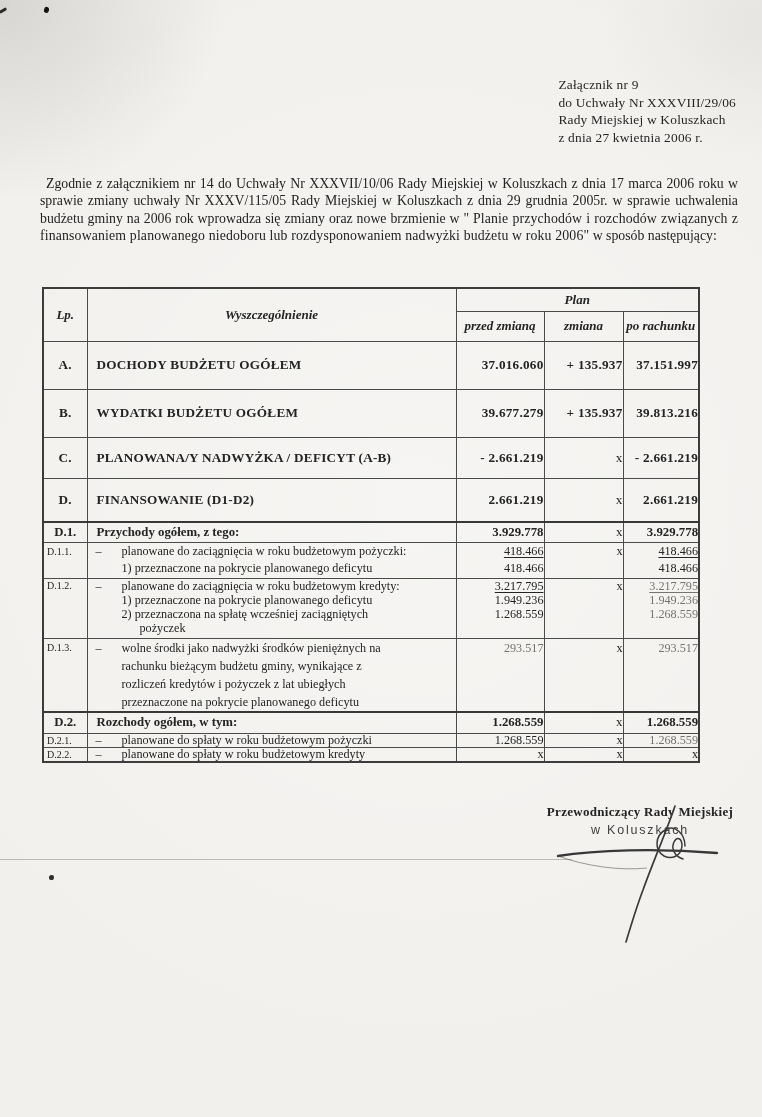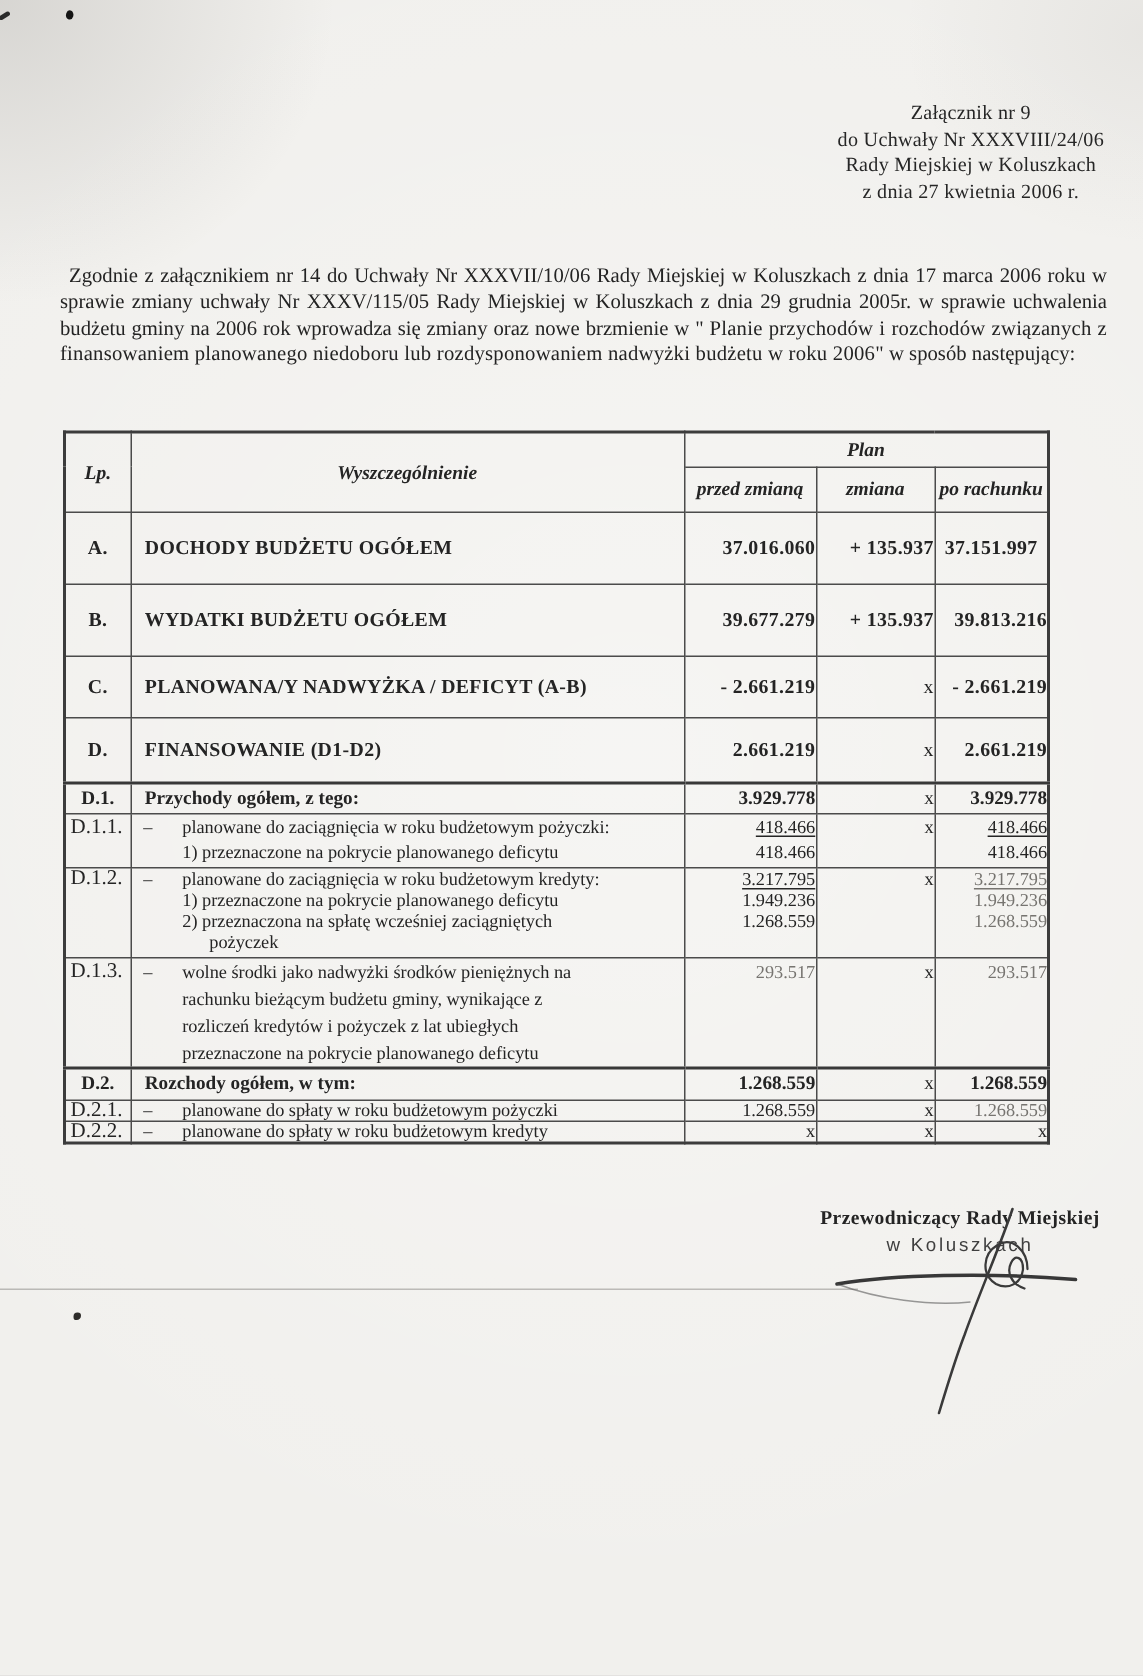--- a/index.html
+++ b/index.html
@@ -7,21 +7,21 @@
   .page{
     position:relative;width:762px;height:1117px;overflow:hidden;
     font-family:"Liberation Serif","DejaVu Serif",serif;color:#222;
     background:
       radial-gradient(42% 26% at 0% 0%, rgba(80,76,70,0.16), transparent 70%),
       radial-gradient(30% 18% at 100% 2%, rgba(110,105,100,0.08), transparent 70%),
       radial-gradient(120% 80% at 55% 45%, rgba(255,255,255,0.35), transparent 65%),
       #f1f0ed;
   }
   
-  .att-header{position:absolute;top:66px;right:26px;text-align:center;
+  .att-header{position:absolute;top:76px;right:26px;text-align:left;
     font-size:13.4px;line-height:17.6px;color:#262626;letter-spacing:.2px;}
   
   .intro{position:absolute;left:40px;top:161px;width:698px;text-align:justify;
     font-size:13.8px;line-height:17.4px;color:#232323;text-indent:6px;}
   .intro b{font-weight:normal;letter-spacing:.15px;}
   
   table.budget{position:absolute;left:42px;top:287px;width:656px;
     border-collapse:collapse;table-layout:fixed;border:2px solid #3c3c3c;
     font-size:12.4px;color:#242424;}
   table.budget th,table.budget td{border:1px solid #4b4b4b;padding:0;overflow:hidden;}
@@ -30,21 +30,21 @@
   tr.hdr-top{height:23px;} tr.hdr-sub{height:30px;}
   td{vertical-align:top;}
   tr.thick-top td{border-top:2.4px solid #383838;}
   .cell-lp{text-align:center;}
   .row-major td{vertical-align:middle;}
   .row-major .cell-lp,.row-major .cell-label,.row-major .cell-val{
     font-weight:bold;font-size:13.2px;letter-spacing:.25px;}
   .row-group .cell-lp,.row-group .cell-label,.row-group .cell-val{
     font-weight:bold;font-size:12.8px;}
   .row-sub{font-size:12.2px;}
-  .row-sub .cell-lp{font-size:14px;text-align:left;padding-left:3px;}
+  .row-sub .cell-lp{font-size:10px;text-align:left;padding-left:3px;}
   .cell-label{white-space:nowrap;}
   .cell-label .lbl-line{position:relative;padding-left:34px;}
   .row-major .cell-label .lbl-line,.row-group .cell-label .lbl-line{padding-left:9px;}
   .lbl-line .dash{position:absolute;left:8px;}
   .lbl-line.lbl-wrap{padding-left:52px;}
   .cell-val{text-align:right;padding-right:7px;}
   .val-line.underl{text-decoration:underline;text-underline-offset:2px;}
   .val-line.light{color:#767470;}
   .val-line.val-x{font-weight:normal;}
   
@@ -71,21 +71,21 @@
 
 <div class="page">
 
   <div class="mark-corner"></div>
   <div class="dot-a"></div>
   <div class="dot-b"></div>
   <div class="scan-streak"></div>
 
   <div class="att-header">
     <div>Załącznik nr 9</div>
-    <div>do Uchwały Nr XXXVIII/24/06</div>
+    <div>do Uchwały Nr XXXVIII/29/06</div>
     <div>Rady Miejskiej w Koluszkach</div>
     <div>z dnia 27 kwietnia 2006 r.</div>
   </div>
 
   <p class="intro"><span>Zgodnie z załącznikiem nr 14 do Uchwały Nr XXXVII/10/06 Rady Miejskiej w Koluszkach z dnia 17 marca 2006 roku w sprawie zmiany uchwały Nr XXXV/115/05 Rady Miejskiej w Koluszkach z dnia 29 grudnia 2005r. w sprawie uchwalenia budżetu gminy na 2006 rok wprowadza się zmiany oraz nowe brzmienie w " </span><b>Planie przychodów i rozchodów związanych z finansowaniem planowanego niedoboru lub rozdysponowaniem nadwyżki budżetu w roku 2006"</b><span> w sposób następujący:</span></p>
 
   <table class="budget">
     <colgroup>
       <col style="width:44px">
         <col style="width:369px">
@@ -111,21 +111,21 @@
           <td class="cell-label">
             <div class="lbl-line" style="line-height: 18px;"><span>DOCHODY BUDŻETU OGÓŁEM</span></div>
           </td>
           <td class="cell-val col-przed">
             <div class="val-line" style="line-height: 18px;">37.016.060</div>
           </td>
           <td class="cell-val col-zmiana">
             <div class="val-line" style="line-height: 18px;">+ 135.937</div>
           </td>
           <td class="cell-val col-po">
-            <div class="val-line" style="line-height: 18px; text-align: center;">37.151.997</div>
+            <div class="val-line" style="line-height: 18px;">37.151.997</div>
           </td>
         </tr>
         <tr class="row row-major" style="height: 48px;">
           <td class="cell-lp" style="line-height: 18px;">B.</td>
           <td class="cell-label">
             <div class="lbl-line" style="line-height: 18px;"><span>WYDATKI BUDŻETU OGÓŁEM</span></div>
           </td>
           <td class="cell-val col-przed">
             <div class="val-line" style="line-height: 18px;">39.677.279</div>
           </td>

